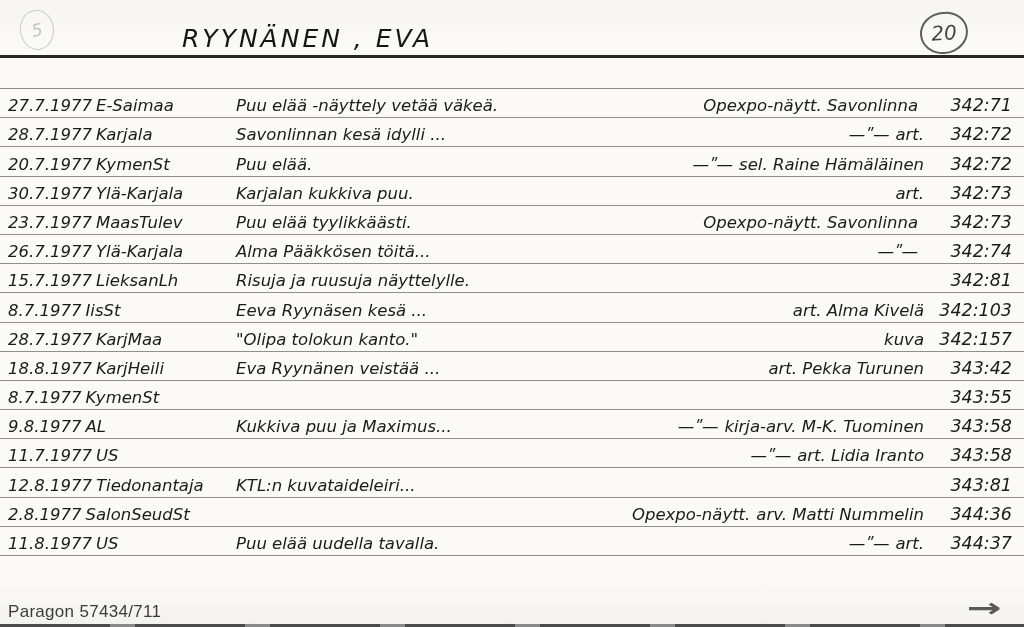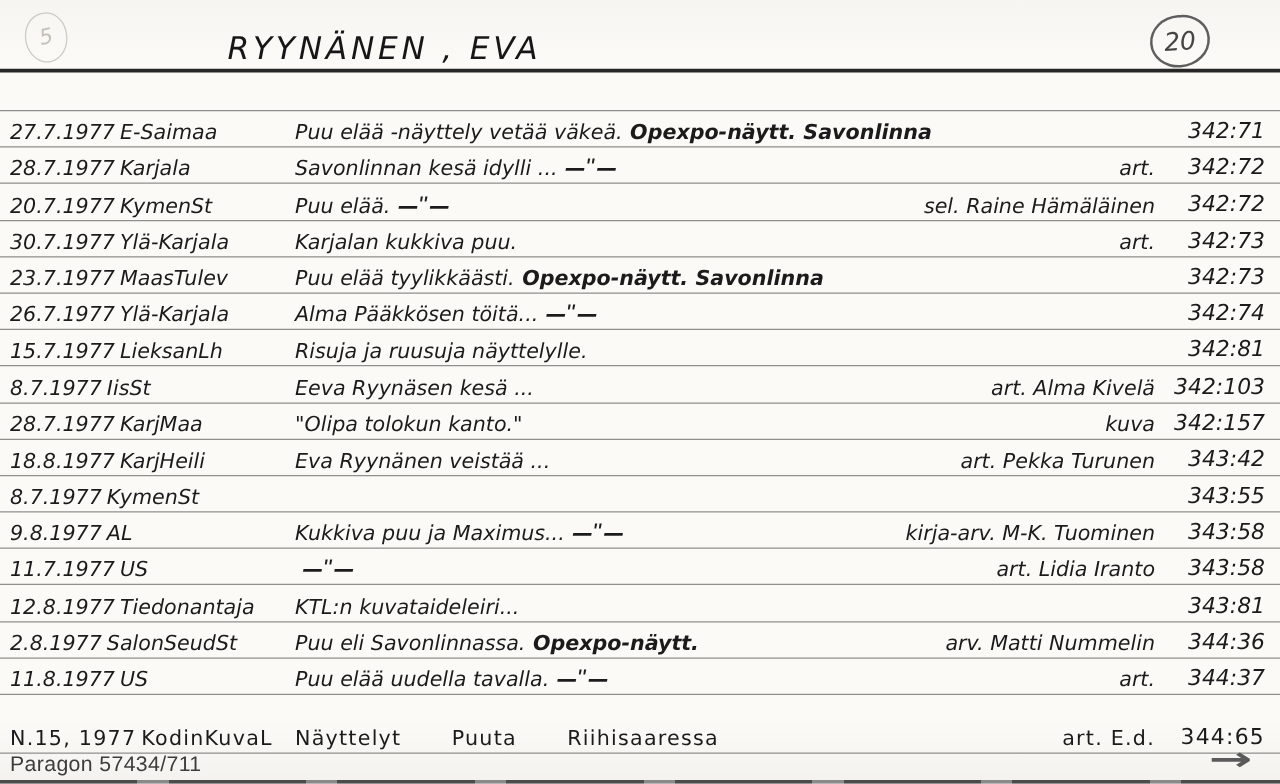--- a/index.html
+++ b/index.html
@@ -52,21 +52,21 @@
     height:29.2px; box-sizing:border-box;
     border-bottom:1px solid #8f8f8d;
     padding:0 12px 2px 8px;
     font-style:italic; font-size:16.5px;
     white-space:nowrap; color:#1b1b1b;
   }
   .c-ds   { flex:0 0 auto; width:228px; display:flex; gap:4px; overflow:visible; }
   .c-date { flex:0 0 auto; }
   .c-src  { flex:0 0 auto; }
   .c-title{ flex:0 0 auto; }
-  .c-mid  { flex:1 1 auto; text-align:left; min-width:8px; padding:0 6px;font-weight:bold; }
+  .c-mid  { flex:1 1 auto; text-align:right; min-width:8px; padding:0 6px; }
   .c-attr { flex:0 0 auto; text-align:right; }
   .c-num  { flex:0 0 auto; width:88px; text-align:right; font-size:17.5px; }
   .row-last {
     height:47px; font-style:normal; letter-spacing:1px;
   }
   .row-last .c-title { word-spacing:34px; }
   
   .paragon {
     position:absolute; left:8px; bottom:5px;
     font-family:"Liberation Sans", sans-serif; font-style:normal;
@@ -246,47 +246,36 @@
       <span class="c-mid"></span>
       <span class="c-attr"></span>
       <span class="c-num">343:81</span>
     </div>
 
     <div class="row">
       <span class="c-ds">
           <span class="c-date">2.8.1977</span>
           <span class="c-src">SalonSeudSt</span>
         </span>
-      <span class="c-title">Puu eli Savonlinnassa.</span>
       <span class="c-mid">Opexpo-näytt.</span>
       <span class="c-attr">arv. Matti Nummelin</span>
       <span class="c-num">344:36</span>
     </div>
 
     <div class="row">
       <span class="c-ds">
           <span class="c-date">11.8.1977</span>
           <span class="c-src">US</span>
         </span>
       <span class="c-title">Puu elää uudella tavalla.</span>
       <span class="c-mid">—ʺ—</span>
       <span class="c-attr">art.</span>
       <span class="c-num">344:37</span>
     </div>
 
-    <div class="row row-last">
-      <span class="c-ds">
-          <span class="c-date">N.15, 1977</span>
-          <span class="c-src">KodinKuvaL</span>
-        </span>
-      <span class="c-title">Näyttelyt Puuta Riihisaaressa</span>
-      <span class="c-mid"></span>
-      <span class="c-attr">art. E.d.</span>
-      <span class="c-num">344:65</span>
-    </div>
 
   </div>
 
   <div class="paragon">Paragon 57434/711</div>
   <div class="arrow">→</div>
   <div class="bottom-edge"></div>
 
 </div>
 
 </body></html>

